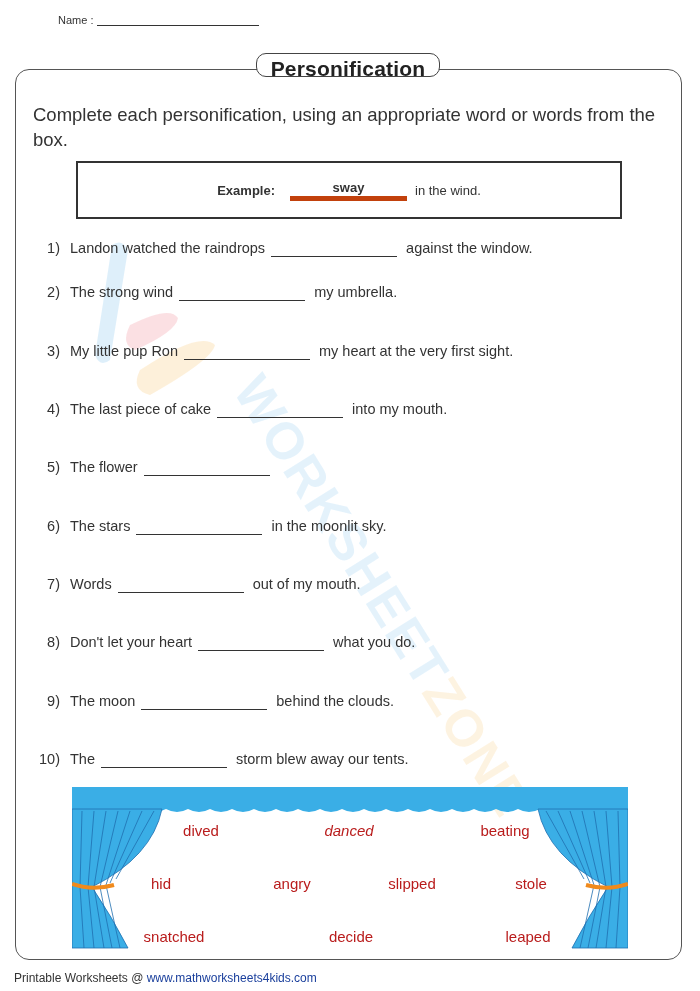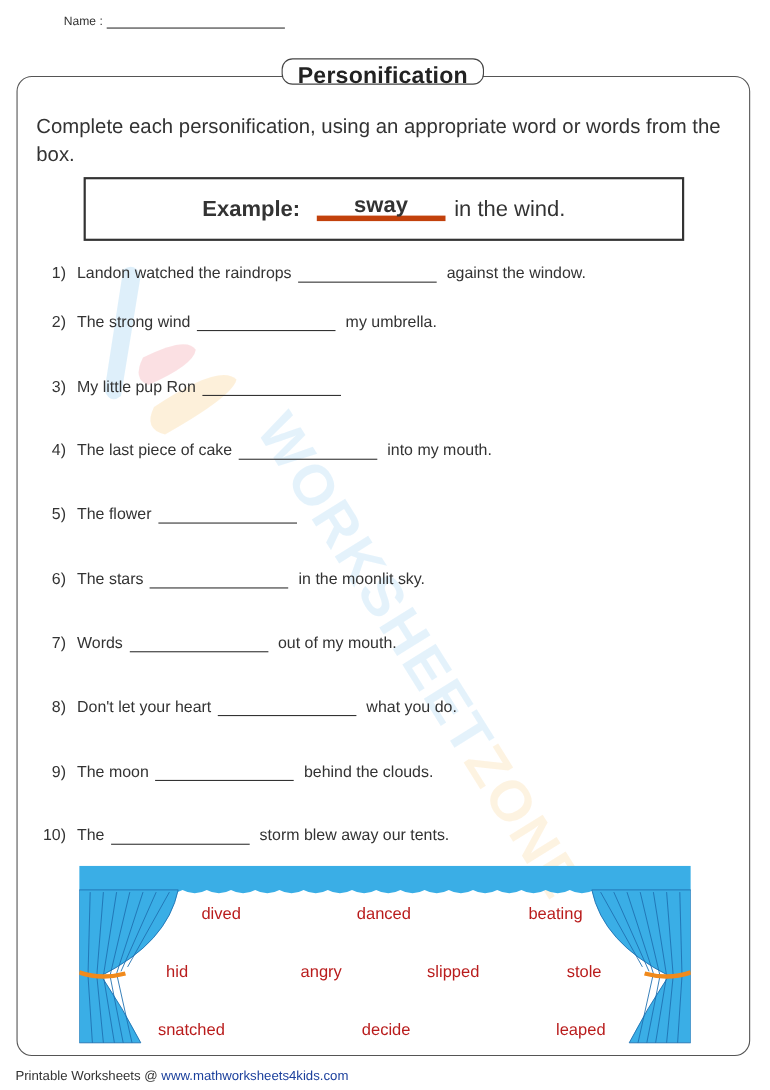--- a/index.html
+++ b/index.html
@@ -32,21 +32,21 @@
       pointer-events: none; z-index: 1;
     }
     .instructions {
       position: absolute; left: 33px; top: 102px; width: 640px;
       font-size: 18.5px; line-height: 25px; color: #333; z-index: 2;
     }
     .example-box {
       position: absolute; left: 76px; top: 161px; width: 546px; height: 58px;
       border: 2px solid #333; box-sizing: border-box; z-index: 2;
       display: flex; align-items: center; justify-content: center;
-      font-size: 20px; color: #333;
+      font-size: 13px; color: #333;
     }
     .example-box .ex-label { font-weight: bold; margin-right: 7px; }
     .example-answer {
       display: inline-block; width: 117px; text-align: center;
       border-bottom: 5px solid #c2410c; font-weight: bold; margin: 0 8px;
       line-height: 17px;
     }
     .question {
       position: absolute; left: 30px; font-size: 14.5px; color: #333;
       display: flex; align-items: baseline; z-index: 2; white-space: nowrap;
@@ -108,20 +108,21 @@
 <div class="question" style="top:280px;">
   <span class="q-num">2)</span>
   <span>The strong wind</span>
   <span class="blank"></span>
   <span>my umbrella.</span>
 </div>
 <div class="question" style="top:339px;">
   <span class="q-num">3)</span>
   <span>My little pup Ron</span>
   <span class="blank"></span>
+  <span>my heart at the very first sight.</span>
 </div>
 <div class="question" style="top:397px;">
   <span class="q-num">4)</span>
   <span>The last piece of cake</span>
   <span class="blank"></span>
   <span>into my mouth.</span>
 </div>
 <div class="question" style="top:455px;">
   <span class="q-num">5)</span>
   <span>The flower</span>
@@ -181,21 +182,21 @@
       <path d="M534 24 L540 100 L534 161"></path>
       <path d="M522 24 L534 100 L524 161"></path>
       <path d="M510 24 L528 100 L516 161"></path>
       <path d="M498 24 L522 98 L508 161"></path>
       <path d="M486 24 L518 96"></path>
       <path d="M474 24 L512 92"></path>
     </g>
     <path d="M556 97 Q536 104 514 98" stroke="#f08a1c" stroke-width="4" fill="none"></path>
   </svg>
   <span class="word" style="left:129px; top:35px;">dived</span>
-  <span class="word" style="left:277px; top:35px;">danced</span>
+  <span class="word" style="left:277px; top:35px;font-style:italic;">danced</span>
   <span class="word" style="left:433px; top:35px;">beating</span>
   <span class="word" style="left:89px; top:88px;">hid</span>
   <span class="word" style="left:220px; top:88px;">angry</span>
   <span class="word" style="left:340px; top:88px;">slipped</span>
   <span class="word" style="left:459px; top:88px;">stole</span>
   <span class="word" style="left:102px; top:141px;">snatched</span>
   <span class="word" style="left:279px; top:141px;">decide</span>
   <span class="word" style="left:456px; top:141px;">leaped</span>
 </div>
 

